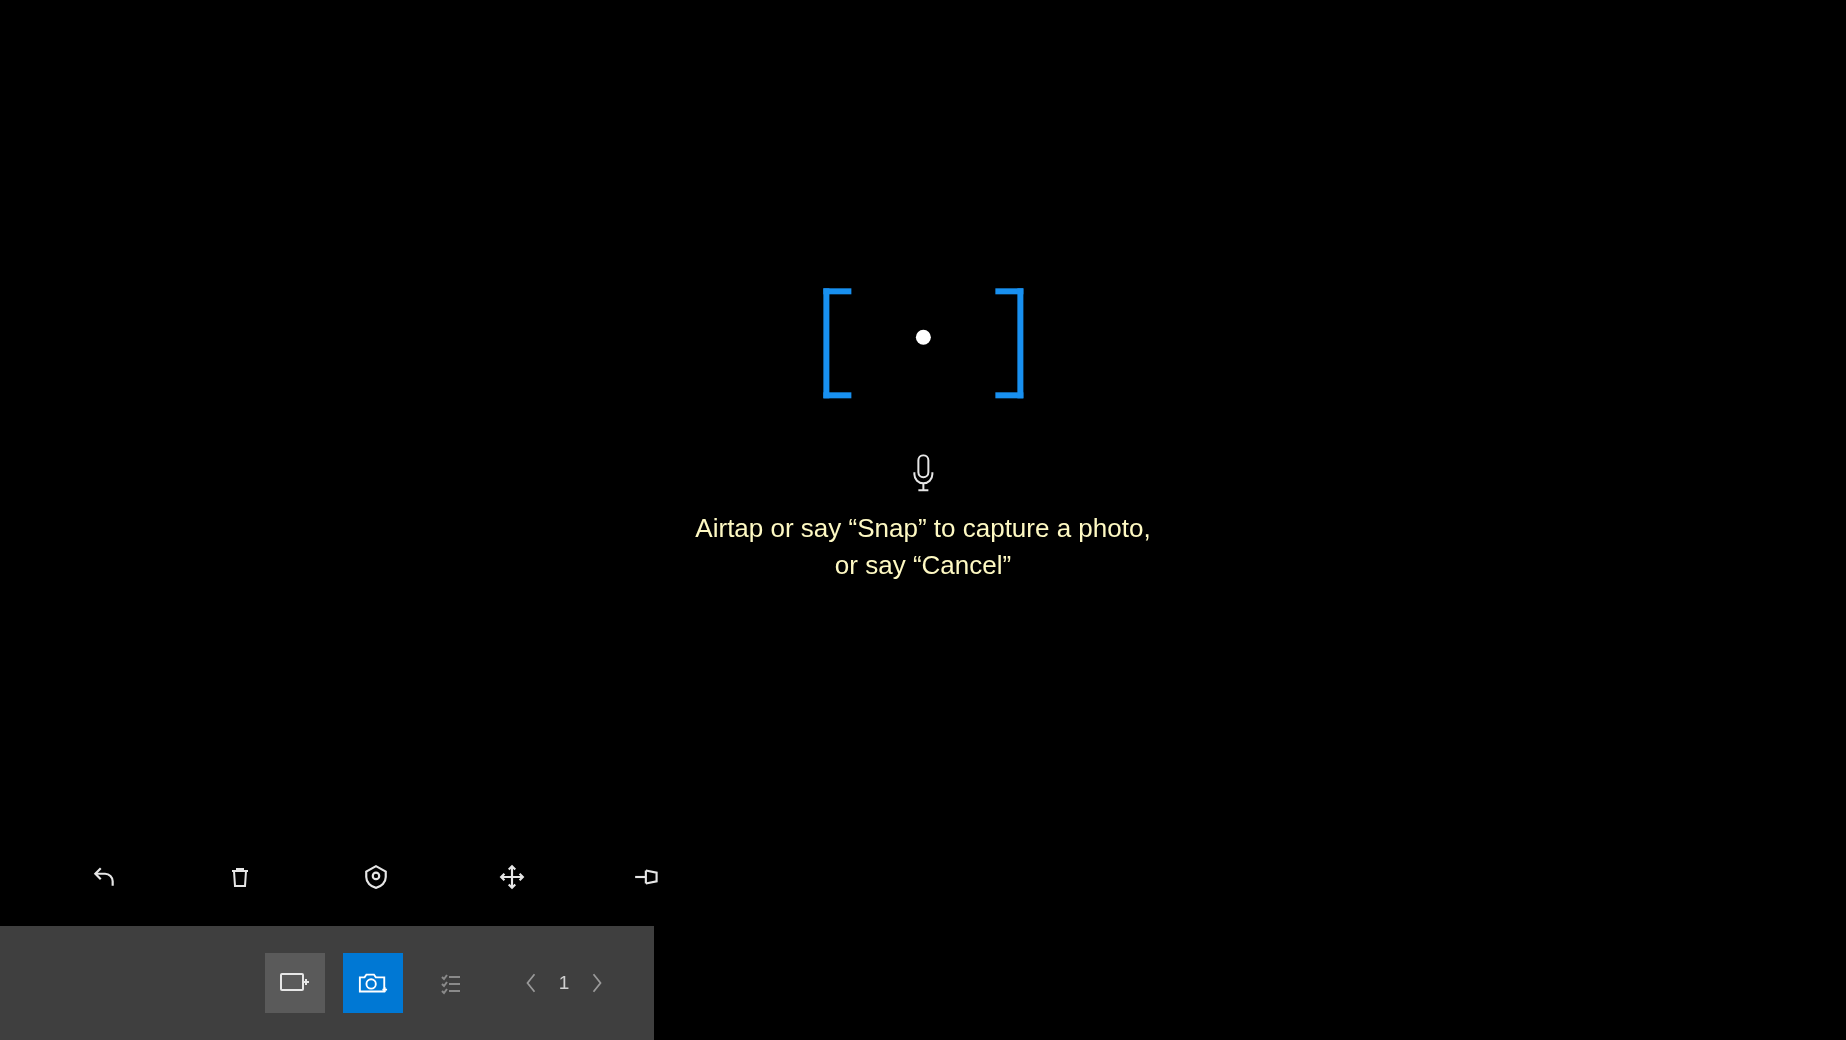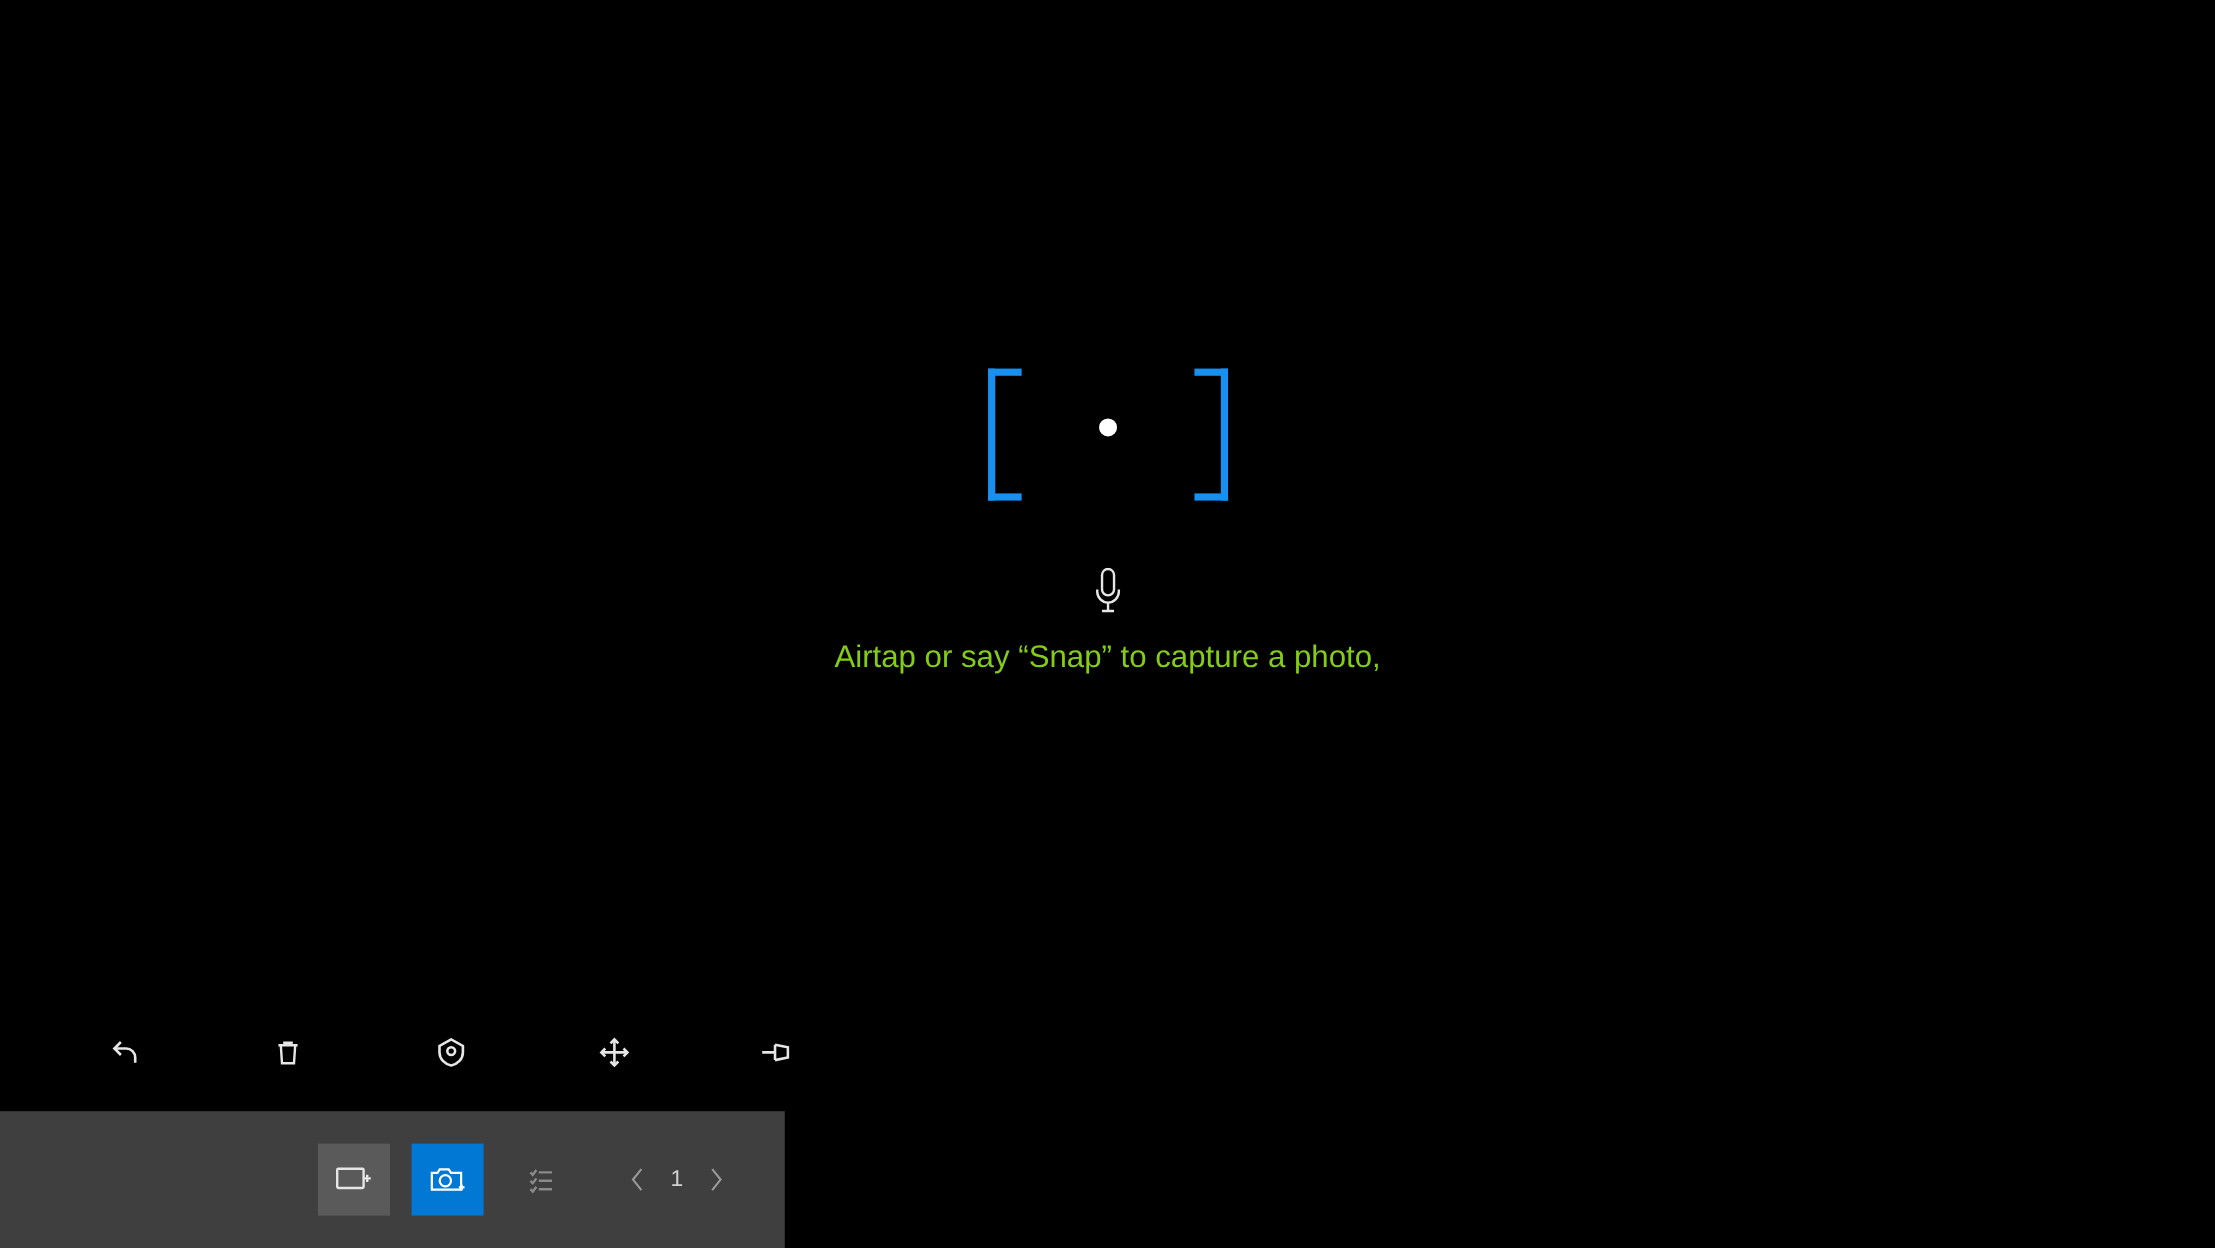--- a/index.html
+++ b/index.html
@@ -59,21 +59,21 @@
   .mic {
     margin-top: 68px;
     width: 24px;
     height: 38px;
     display: block;
   }
   .instructions {
     margin-top: 18px;
     font-size: 26px;
     font-weight: 400;
-    color: #84cc16;
+    color: #fef9c3;
     text-align: center;
     line-height: 1.45;
     white-space: nowrap;
   }
   
   .tool-row {
     position: absolute;
     left: 88px;
     bottom: 147px;
     display: flex;
@@ -150,20 +150,21 @@
       <svg viewBox="0 0 24 38" width="24" height="38" fill="none" stroke="#e6e6e6" stroke-width="2">
         <rect x="7" y="1" width="10" height="22" rx="5"></rect>
         <path d="M3 18v2a9 9 0 0 0 18 0v-2"></path>
         <line x1="12" y1="29" x2="12" y2="36"></line>
         <line x1="7" y1="36" x2="17" y2="36"></line>
       </svg>
     </span>
 
     <div class="instructions">
       <div>Airtap or say “Snap” to capture a photo,</div>
+      <div>or say “Cancel”</div>
     </div>
   </div>
 
   <div class="tool-row">
     <div class="tool-btn">
       <span>
         <svg viewBox="0 0 24 24" width="26" height="26" fill="none" stroke="currentColor" stroke-width="2">
           <path d="M9 4 4 9l5 5"></path>
           <path d="M4 9h9a7 7 0 0 1 7 7v4"></path>
         </svg>

